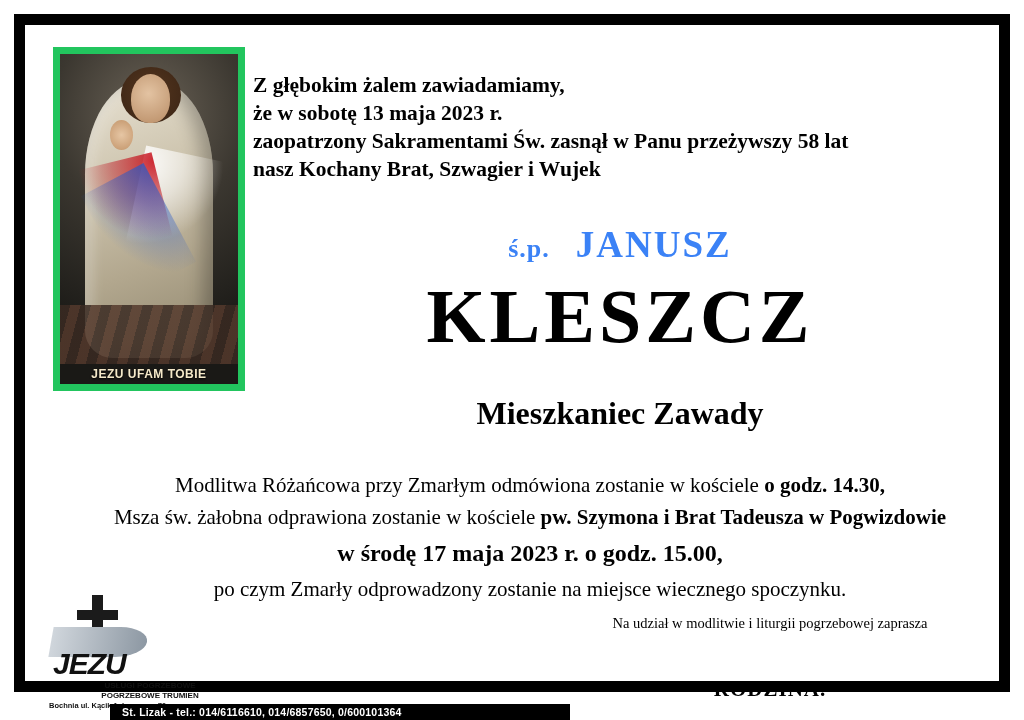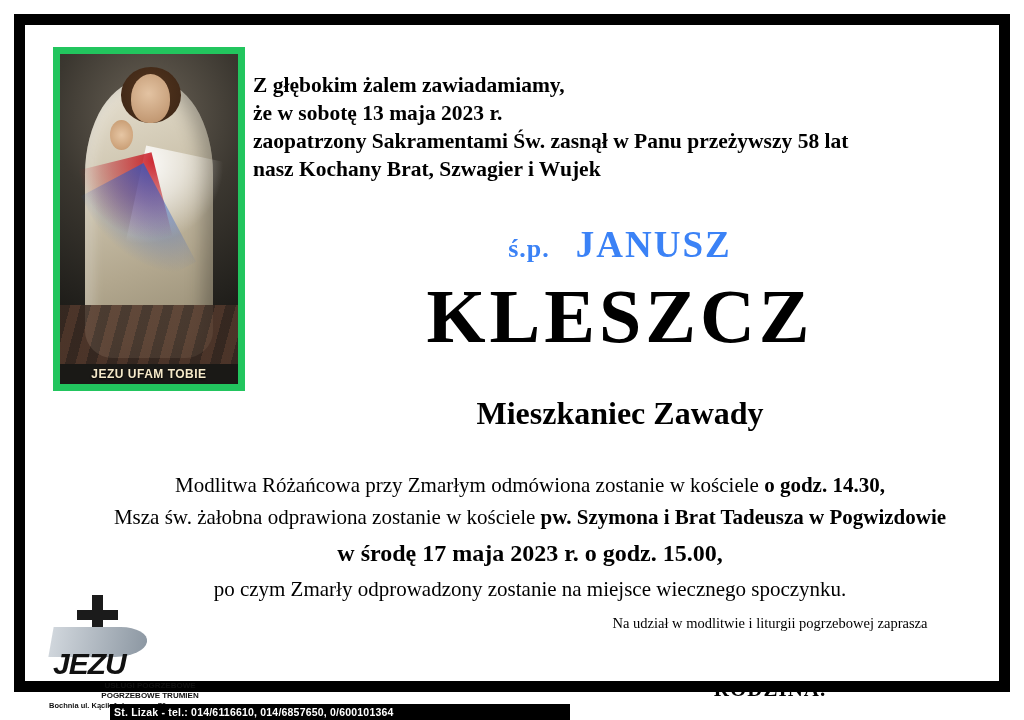--- a/index.html
+++ b/index.html
@@ -308,21 +308,21 @@
     left: 110px;
     bottom: 0;
     width: 460px;
     height: 16px;
     background: #000;
     color: #fff;
     font-family: "Liberation Sans", sans-serif;
     font-size: 10.5px;
     font-weight: bold;
     line-height: 16px;
-    padding-left: 4px;
+    padding-left: 12px;
     box-sizing: border-box;
     letter-spacing: .2px;
   }
 </style>
 </head>
 <body>
 
 <div id="page">
   <div class="frame-outer">
     <div class="frame-inner">

